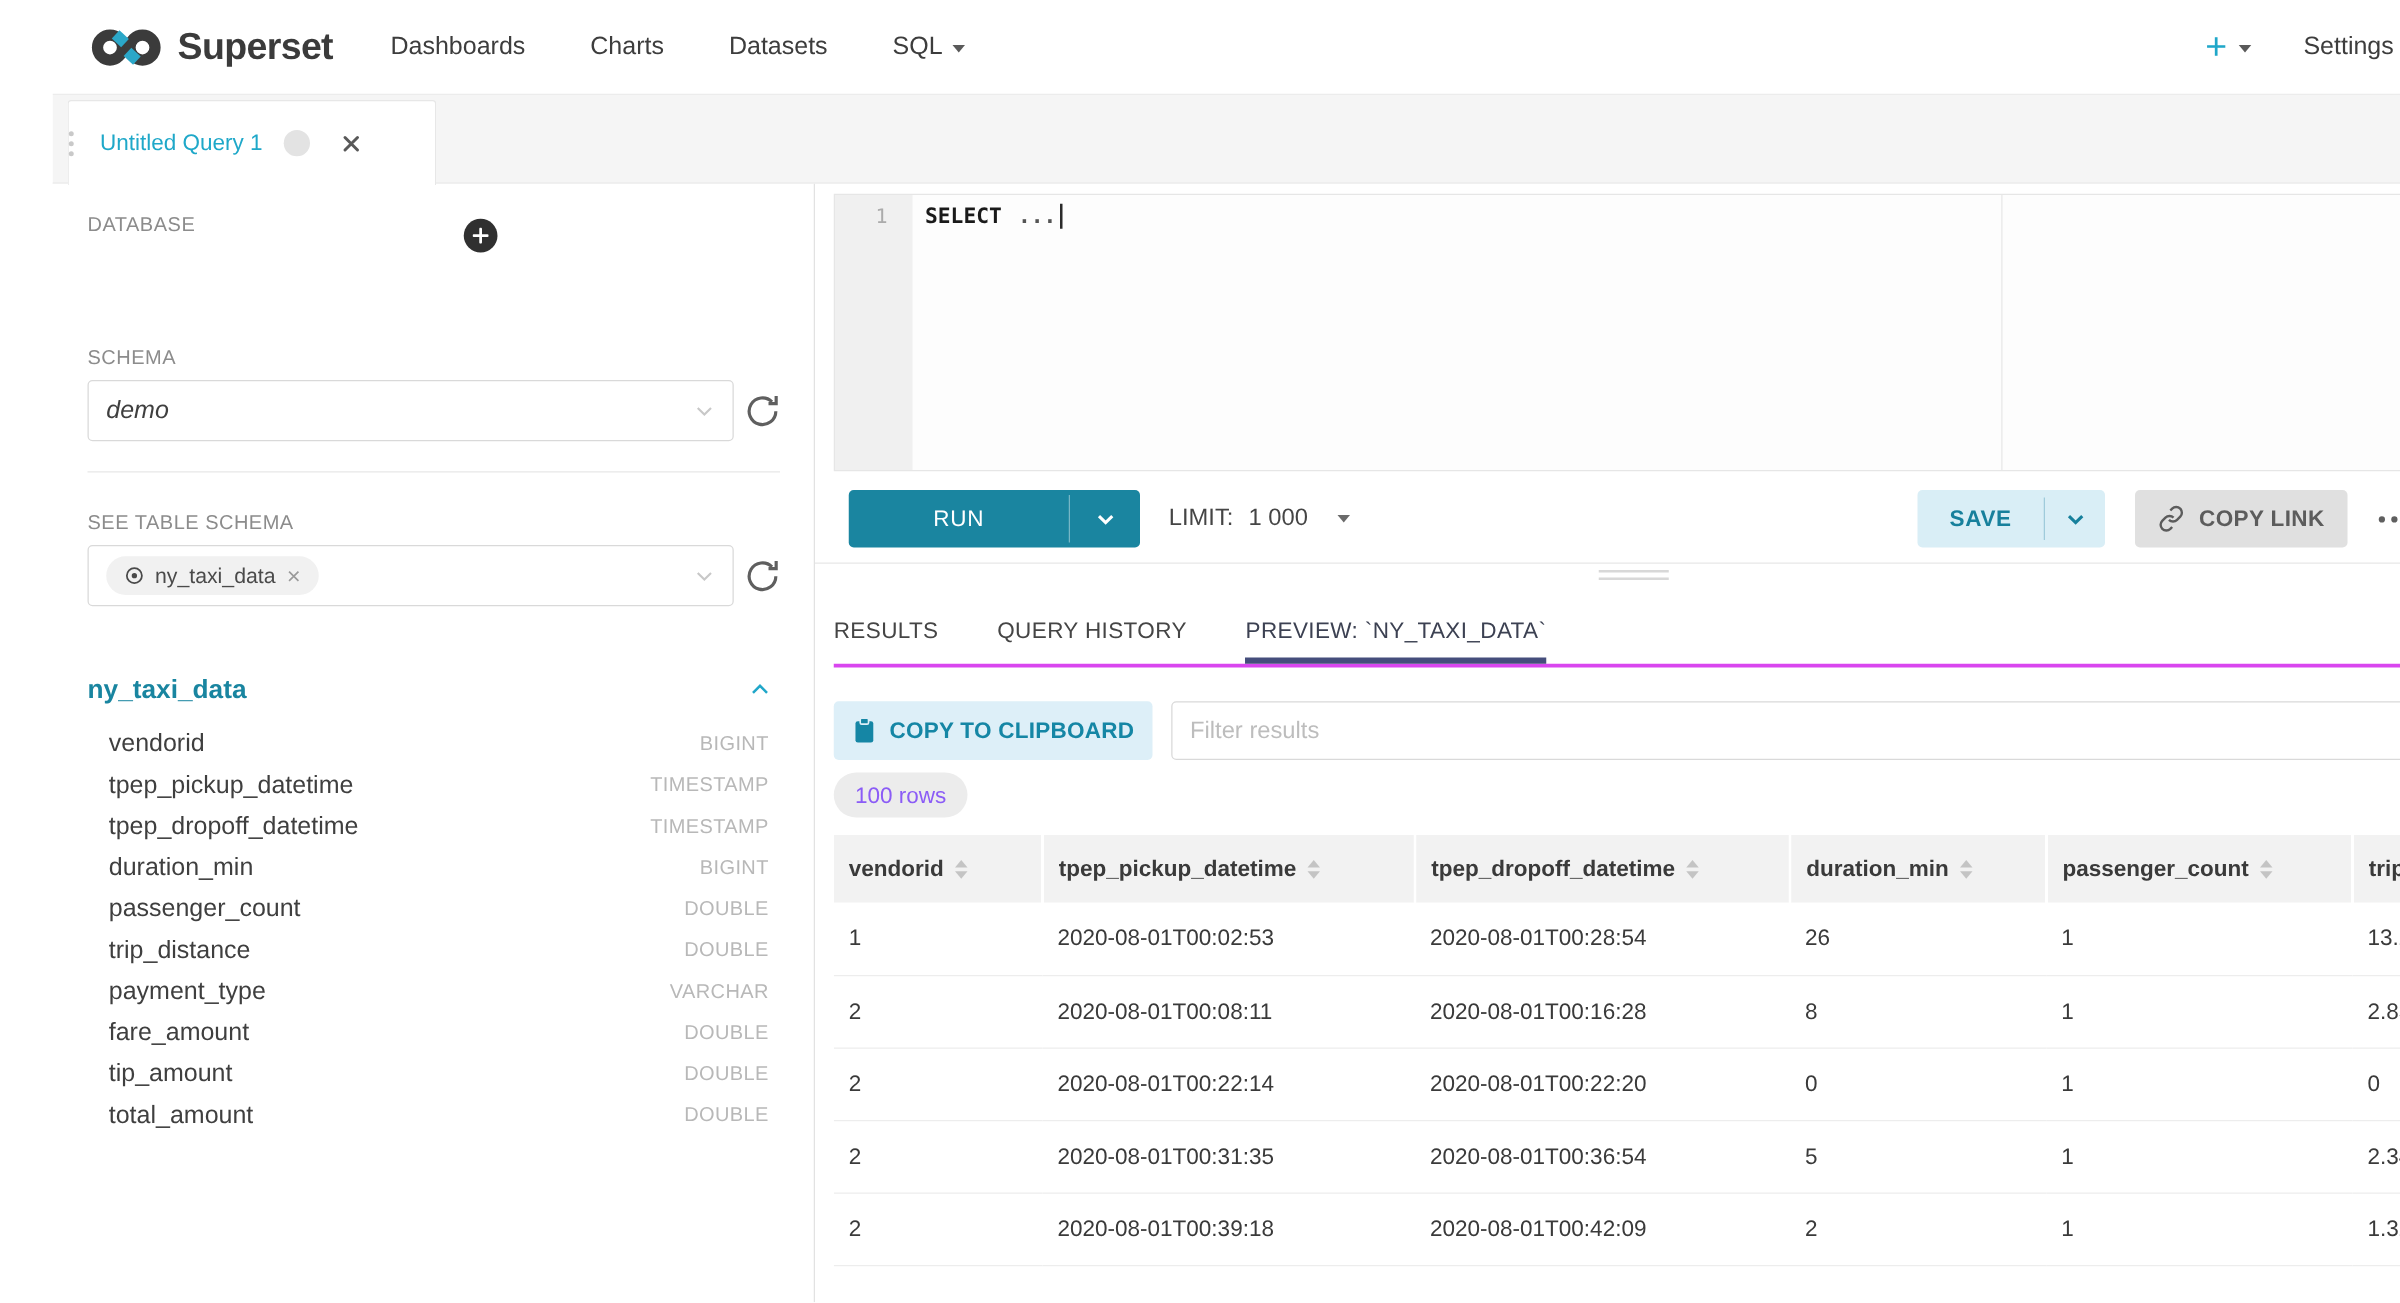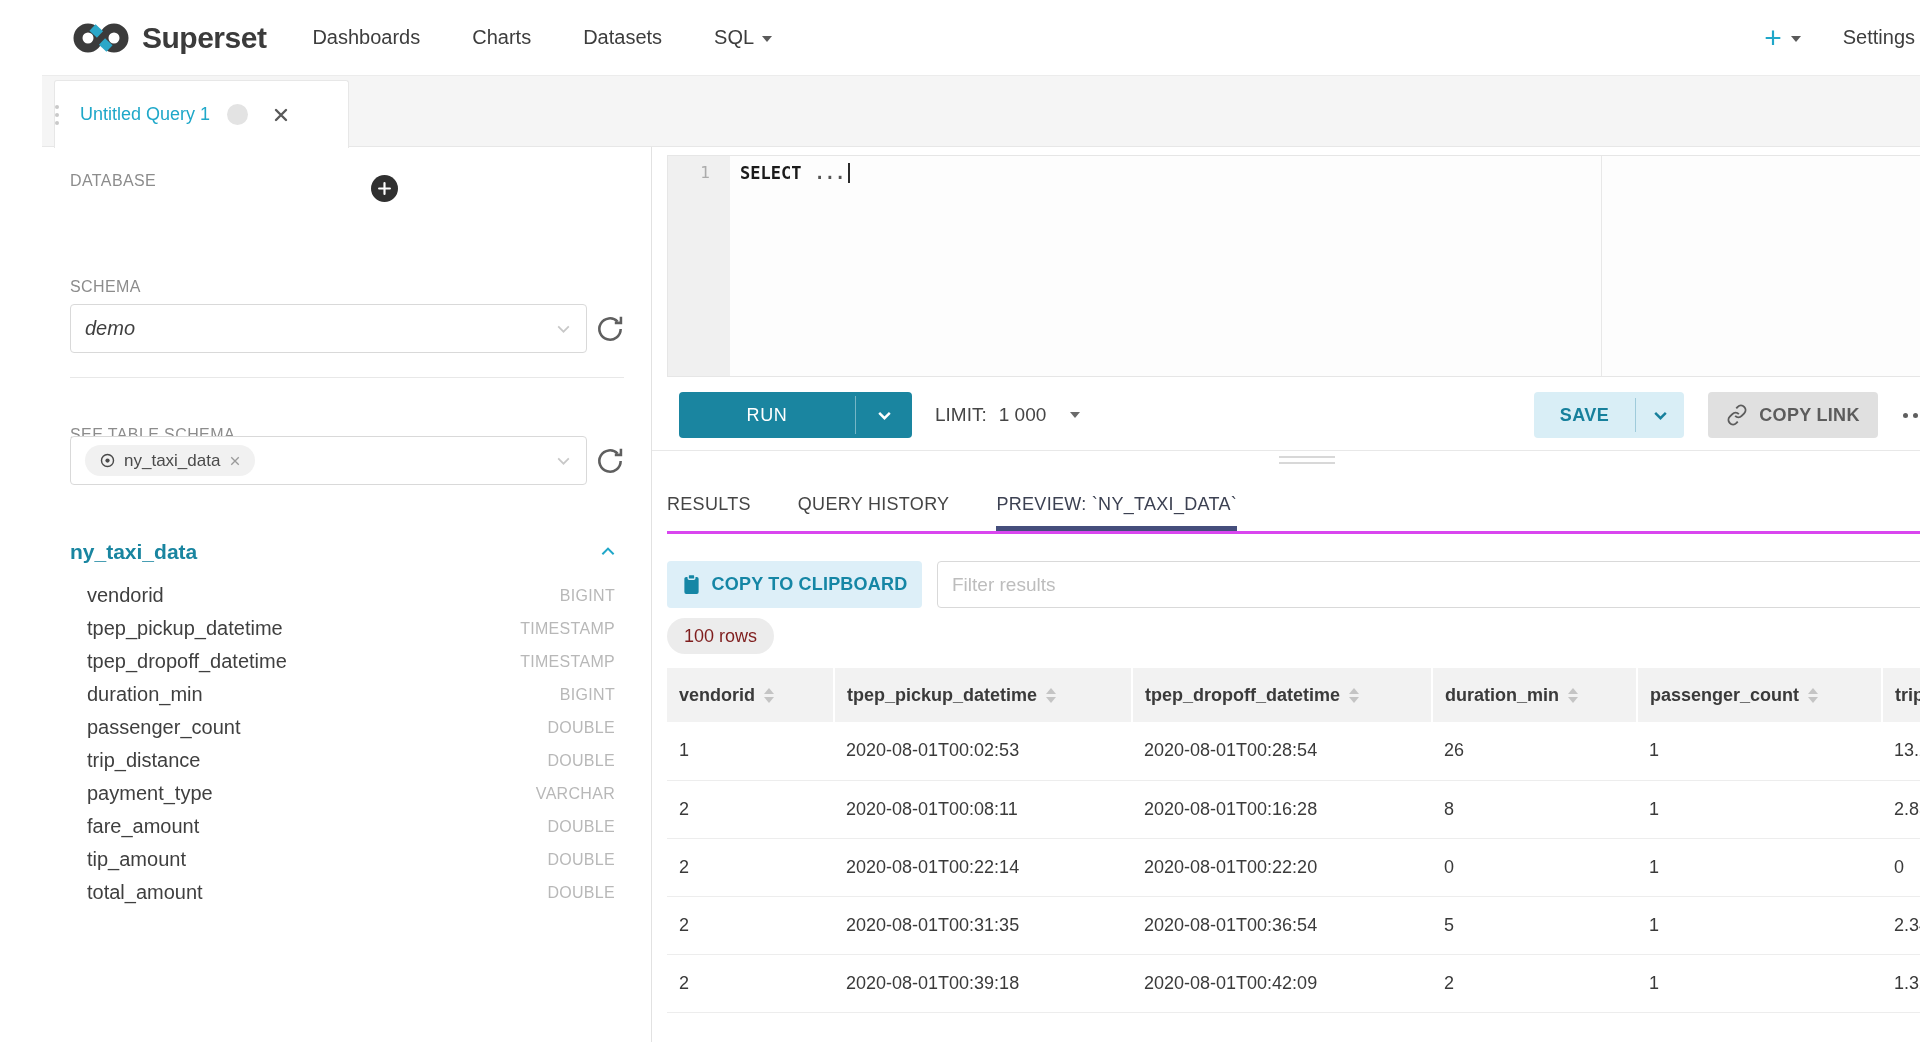--- a/index.html
+++ b/index.html
@@ -126,21 +126,21 @@
   .filter-input {
     position:absolute; left:285px; top:414px; width:1000px; height:47px;
     border:1px solid #d9d9d9; border-radius:4px; padding:0 14px; font-size:19px; color:#3f3f3f;
     font-family:"Liberation Sans", sans-serif; outline:none; background:#fff;
   }
   .filter-input::placeholder { color:#bdbdbd; }
 
   .rows-badge {
     position:absolute; left:15px; top:471px; height:36px; border-radius:18px;
     background:#ececec; display:inline-flex; align-items:center; padding:0 17px;
-    font-size:18px; color:#7f1d1d;
+    font-size:18px; color:#8b5cf6;
   }
 
   .table-wrap { position:absolute; left:15px; top:521px; width:1270px; height:347px; overflow:hidden; }
   table.results { width:1515px; border-collapse:collapse; table-layout:fixed; }
   table.results th {
     height:54px; background:#f2f2f2; text-align:left; padding-left:12px;
     font-size:18px; font-weight:700; color:#3a3a3a; border-right:2px solid #fff; cursor:pointer;
     white-space:nowrap; overflow:hidden;
   }
   table.results td {
@@ -236,21 +236,21 @@
     </div>
     <div class="refresh-btn" style="top:163px;">
       <svg width="32" height="32" viewBox="0 0 24 24">
         <path d="M20 12a8 8 0 1 1-2.3-5.6" fill="none" stroke="currentColor" stroke-width="1.9"></path>
         <path d="M20.2 2.8 v4.6 h-4.6" fill="none" stroke="currentColor" stroke-width="1.9"></path>
       </svg>
     </div>
 
     <div class="sb-divider"></div>
 
-    <div class="sb-label" style="top:279px;">SEE TABLE SCHEMA</div>
+    <div class="sb-label" style="top:263px;">SEE TABLE SCHEMA</div>
     <div class="sb-select" style="top:289px;">
       <span class="pill">
         <span class="pill-eye">
           <svg width="17" height="17" viewBox="0 0 24 24">
             <circle cx="12" cy="12" r="8.5" fill="none" stroke="#4a4a4a" stroke-width="2"></circle>
             <circle cx="12" cy="12" r="3" fill="#4a4a4a"></circle>
           </svg>
         </span>
         <span>ny_taxi_data</span>
         <span class="pill-x">

